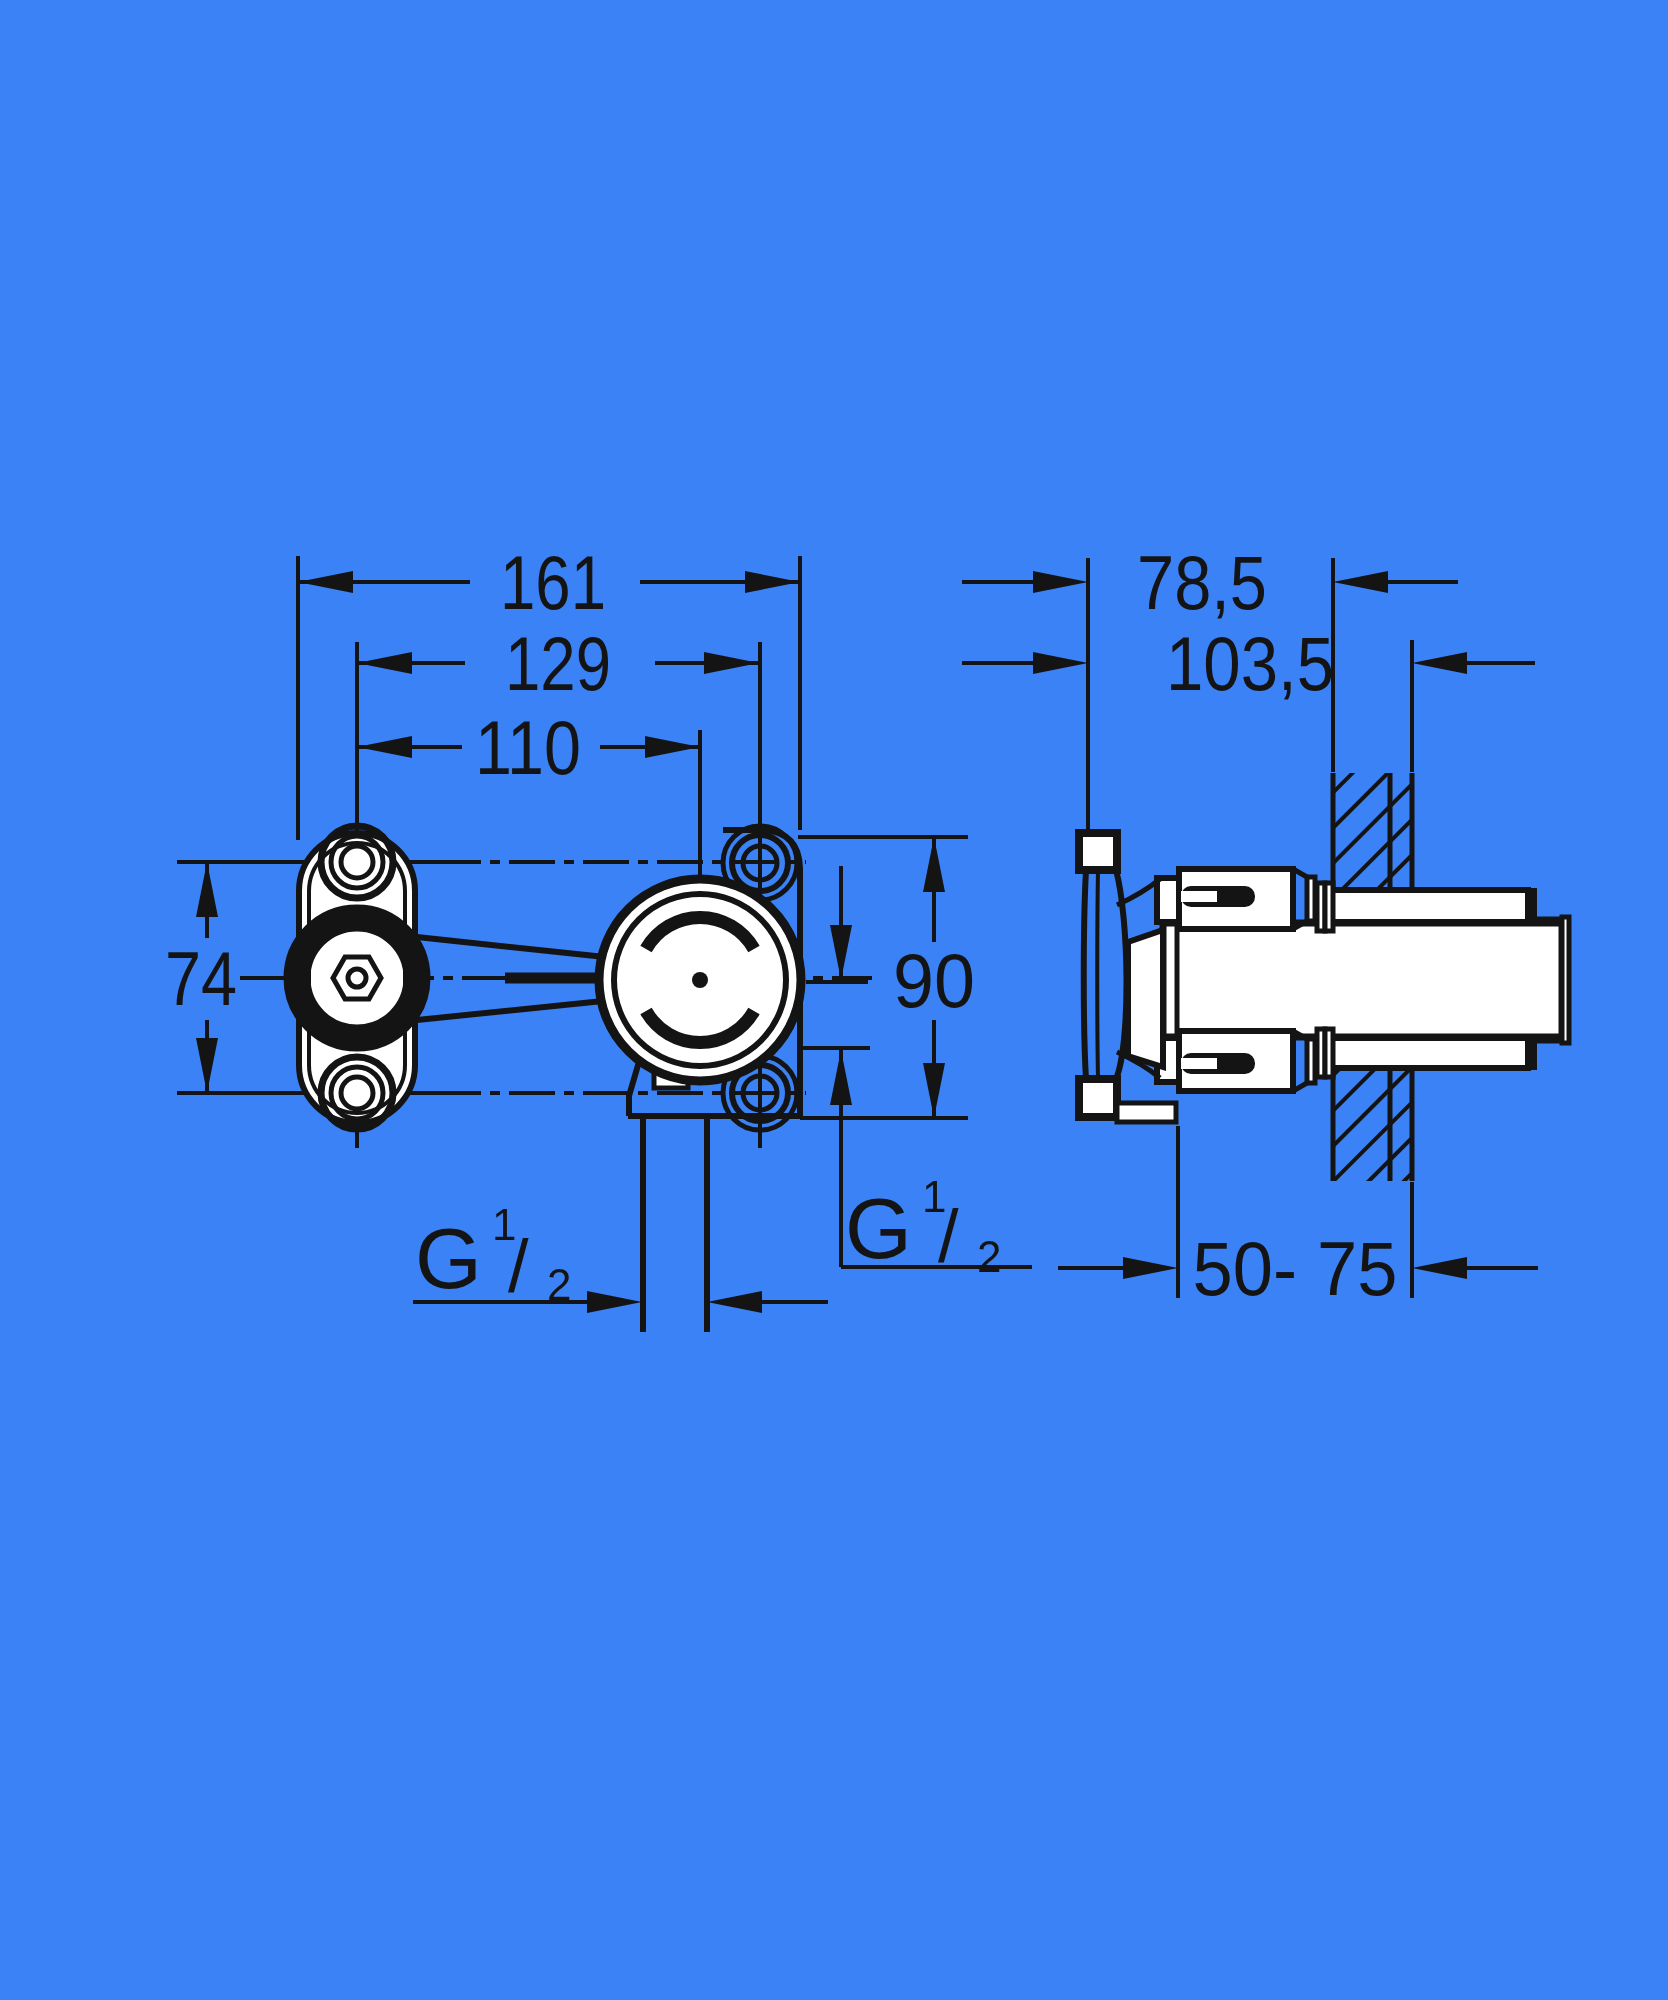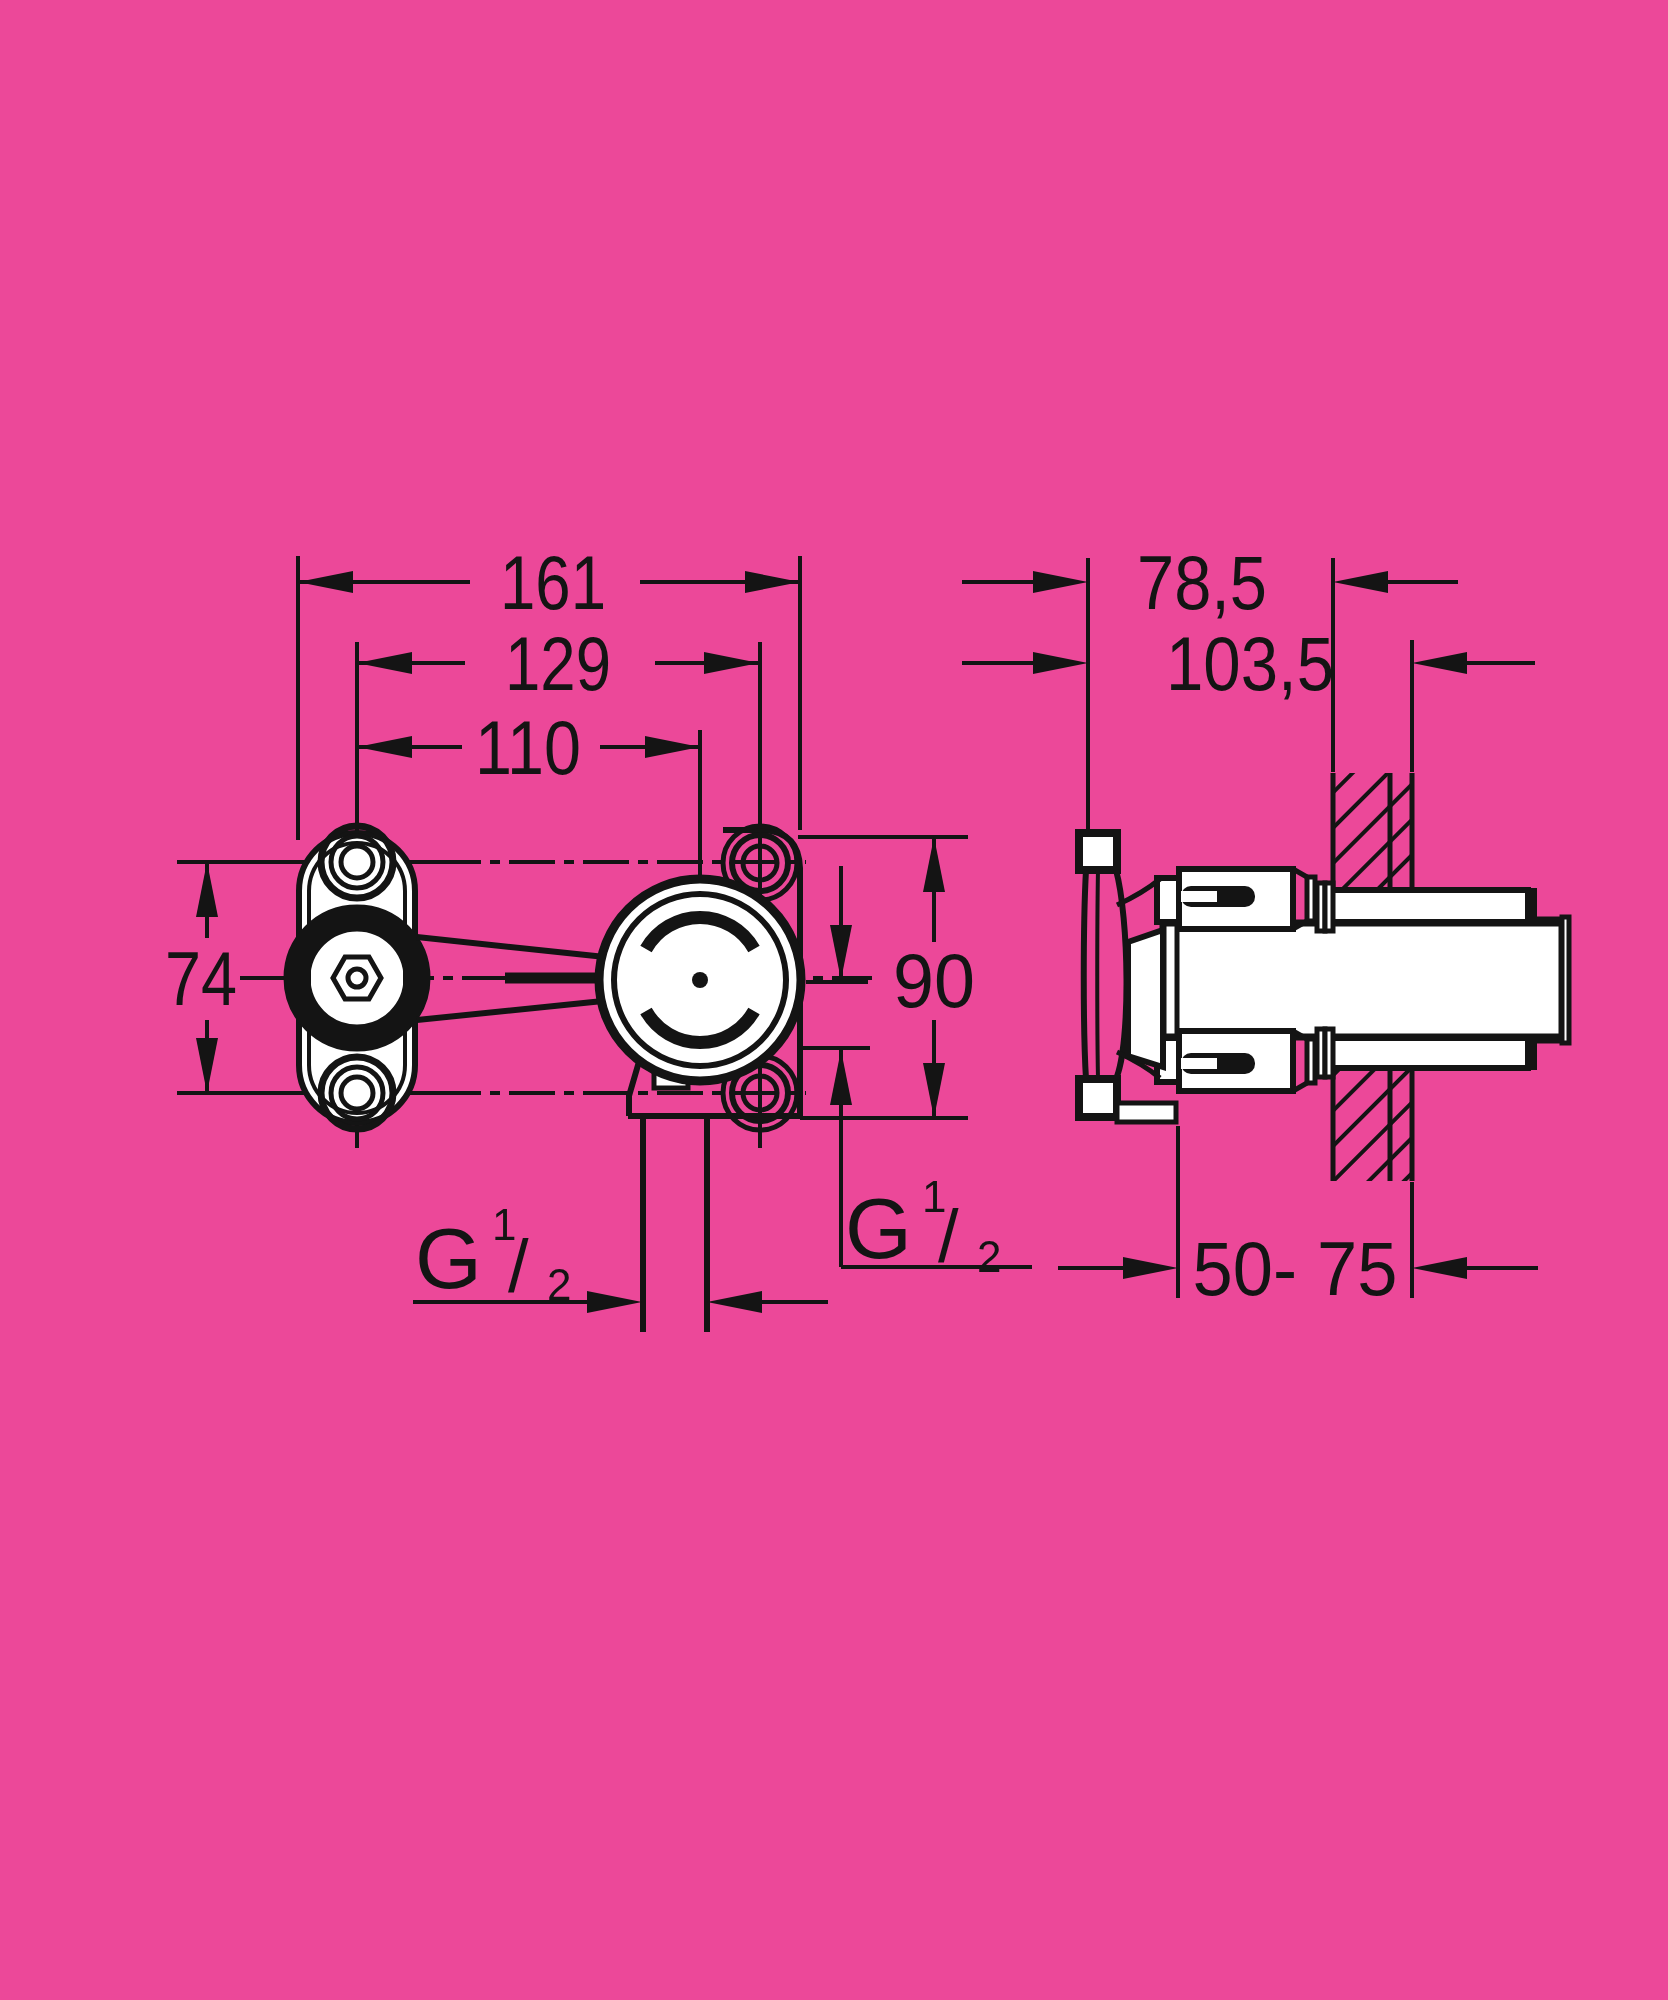--- a/index.html
+++ b/index.html
@@ -1,16 +1,16 @@
 <!DOCTYPE html>
 <html><head>
 <meta charset="utf-8">
 <style>
   html,body{margin:0;padding:0;background:#fff;}
-  .page{position:relative;width:1668px;height:2000px;background:#ec4899;overflow:hidden;}
+  .page{position:relative;width:1668px;height:2000px;background:#3b82f6;overflow:hidden;}
   svg{display:block;}
   text{font-family:"Liberation Sans","DejaVu Sans",sans-serif;fill:#141414;}
   .dim{font-size:76px;}
   .gbig{font-size:86px;}
   .gsmall{font-size:44px;}
   .gslash{font-size:74px;}
 </style>
 </head>
 <body>
 

